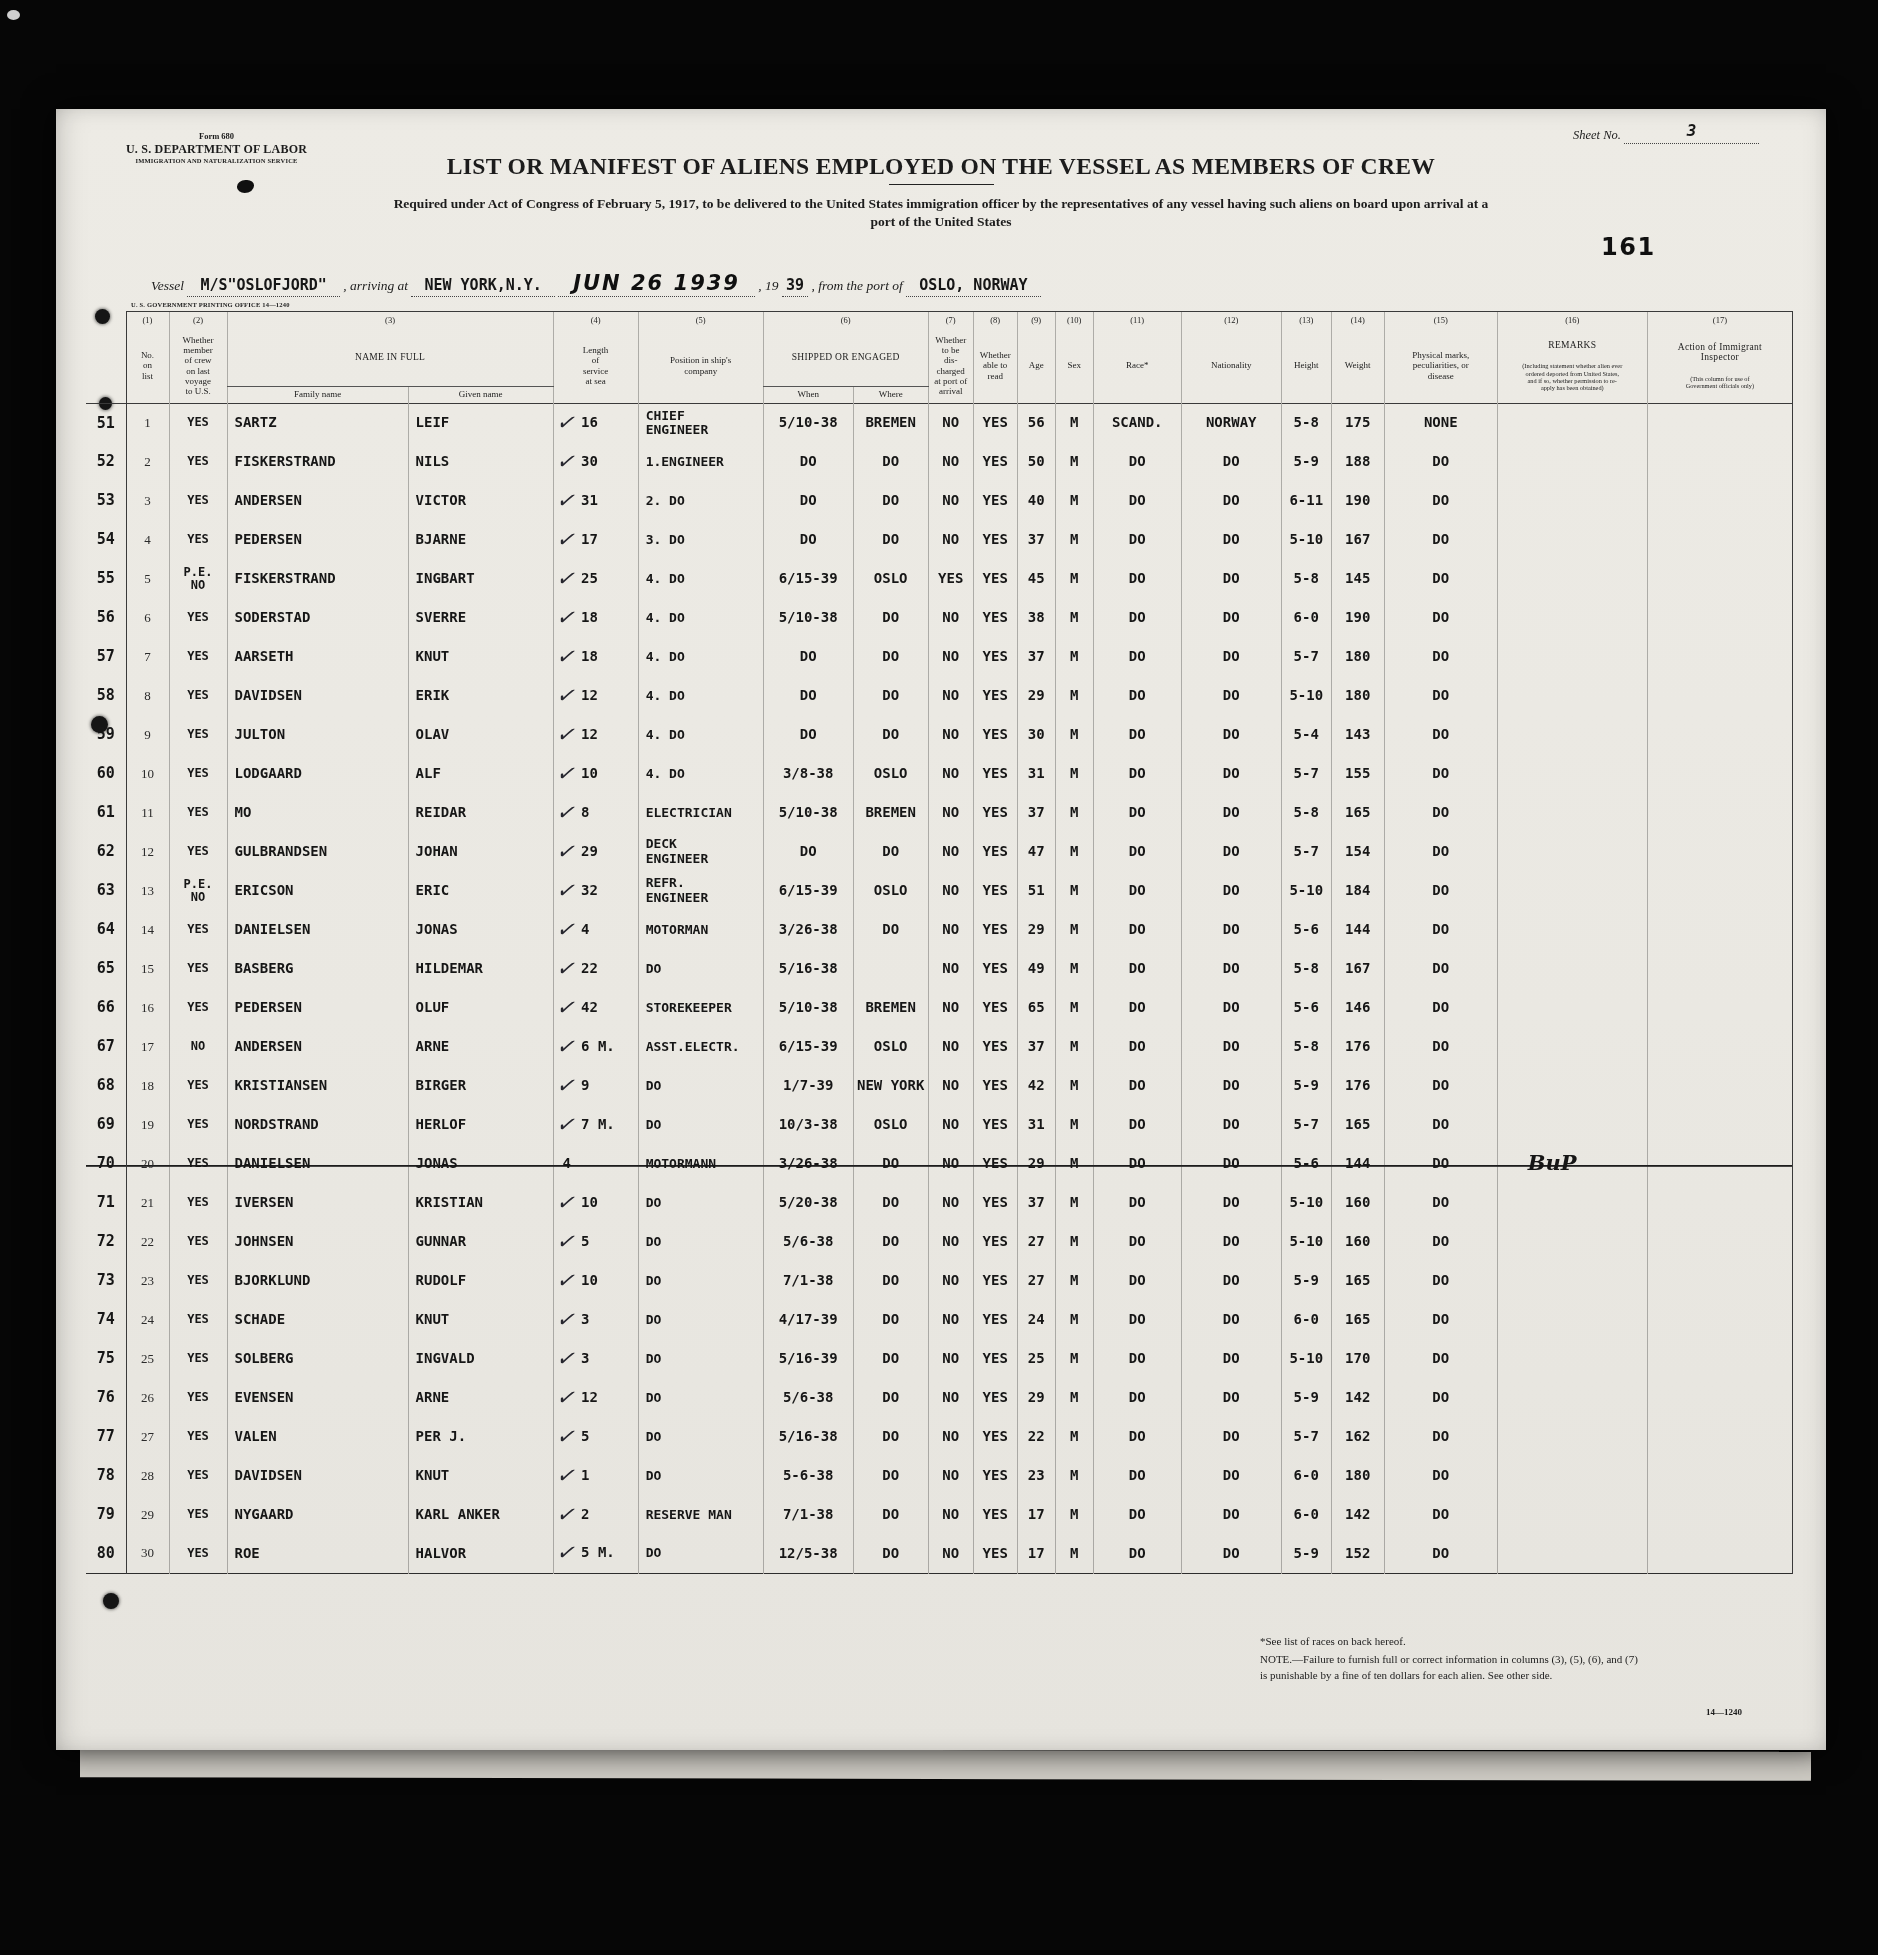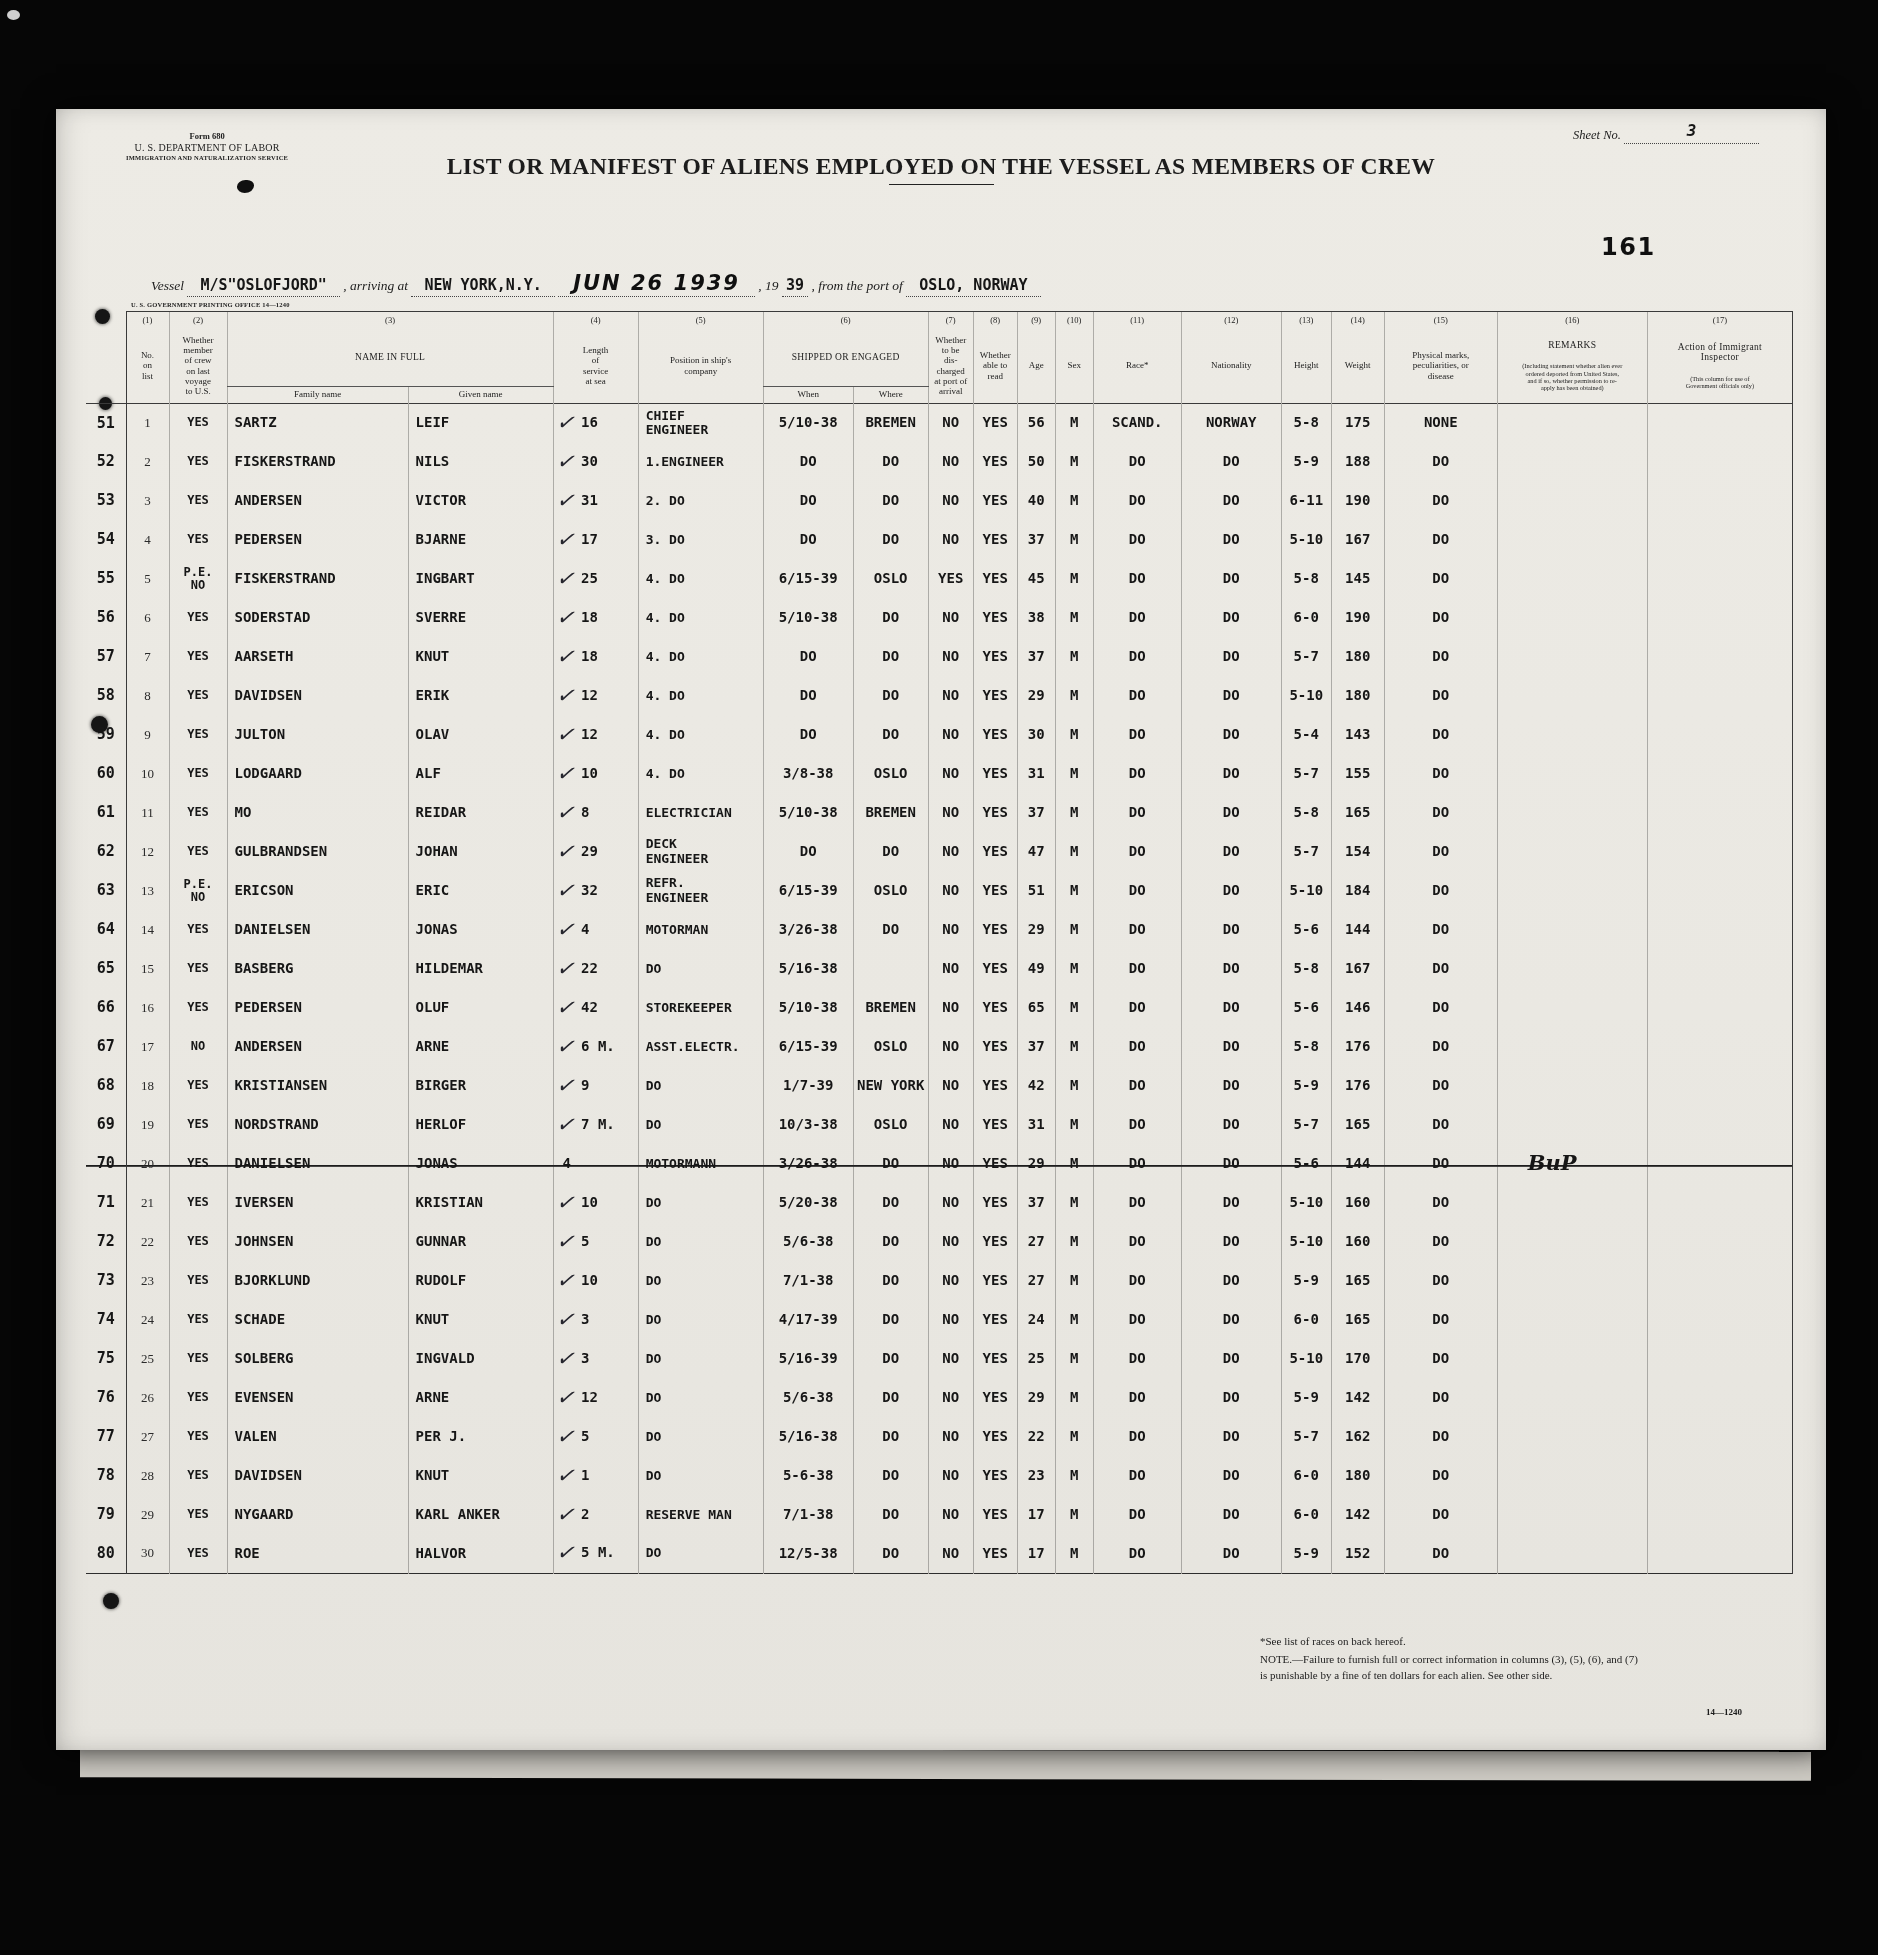--- a/index.html
+++ b/index.html
@@ -15,21 +15,21 @@
            box-shadow:0 0 30px rgba(0,0,0,.85), inset 11px 0 35px -17.6px rgba(0,0,0,.35), inset -9px 0 30px -17.6px rgba(0,0,0,.25); }
 
   .hole { position:absolute; border-radius:50%; background:#151515; box-shadow:0 0 3px 1px rgba(20,20,20,.5); }
   .blot { position:absolute; background:#101010; border-radius:50% 40% 55% 45%; }
 
   .typed { font-family:"DejaVu Sans Mono", monospace; font-weight:700; color:#161616; }
   .stamp { font-family:"DejaVu Sans", sans-serif; font-weight:800; color:#101010; }
 
   .form-id { position:absolute; left:70px; top:22px; text-align:center; line-height:1.25; }
   .form-id .fi1 { font-size:8.5px; font-weight:bold; }
-  .form-id .fi2 { font-size:10px; font-weight:normal; letter-spacing:0.2px; }
+  .form-id .fi2 { font-size:12px; font-weight:bold; letter-spacing:0.2px; }
   .form-id .fi3 { font-size:6.5px; font-weight:bold; letter-spacing:0.2px; }
 
   .sheet-no { position:absolute; left:1517px; top:15px; font-size:12.5px; font-style:italic; white-space:nowrap; }
   .sheet-no .sn-line { display:inline-block; width:135px; border-bottom:1.3px dotted #444; text-align:center; }
   .sheet-no .sn-value { font-size:16px; position:relative; top:-3px; }
 
   .title { position:absolute; left:0; top:44px; width:100%; text-align:center; font-size:23.6px; font-weight:bold; letter-spacing:0.3px; }
   .title-rule { position:absolute; left:833px; top:75px; width:105px; border-top:1.5px solid #222; }
 
   .subtitle { position:absolute; left:0; top:86px; width:100%; text-align:center; font-weight:bold; font-size:13.5px; line-height:1.35; }
@@ -103,20 +103,24 @@
   </div>
 
   <div class="sheet-no">
     <span class="sn-label">Sheet No.</span>
     <span class="sn-line"><span class="sn-value typed">3</span></span>
   </div>
 
   <h1 class="title">LIST OR MANIFEST OF ALIENS EMPLOYED ON THE VESSEL AS MEMBERS OF CREW</h1>
   <div class="title-rule"></div>
 
+  <div class="subtitle">
+    <div>Required under Act of Congress of February 5, 1917, to be delivered to the United States immigration officer by the representatives of any vessel having such aliens on board upon arrival at a</div>
+    <div>port of the United States</div>
+  </div>
 
   <div class="stamp-161 stamp">161</div>
 
   <div class="vessel-line">
     <span>Vessel</span>
     <span class="vl-val typed">M/S"OSLOFJORD"</span>
     <span>, arriving at</span>
     <span class="vl-val typed">NEW YORK,N.Y.</span>
     <span class="vl-stamp stamp">JUN 26 1939</span>
     <span>, 19</span>

